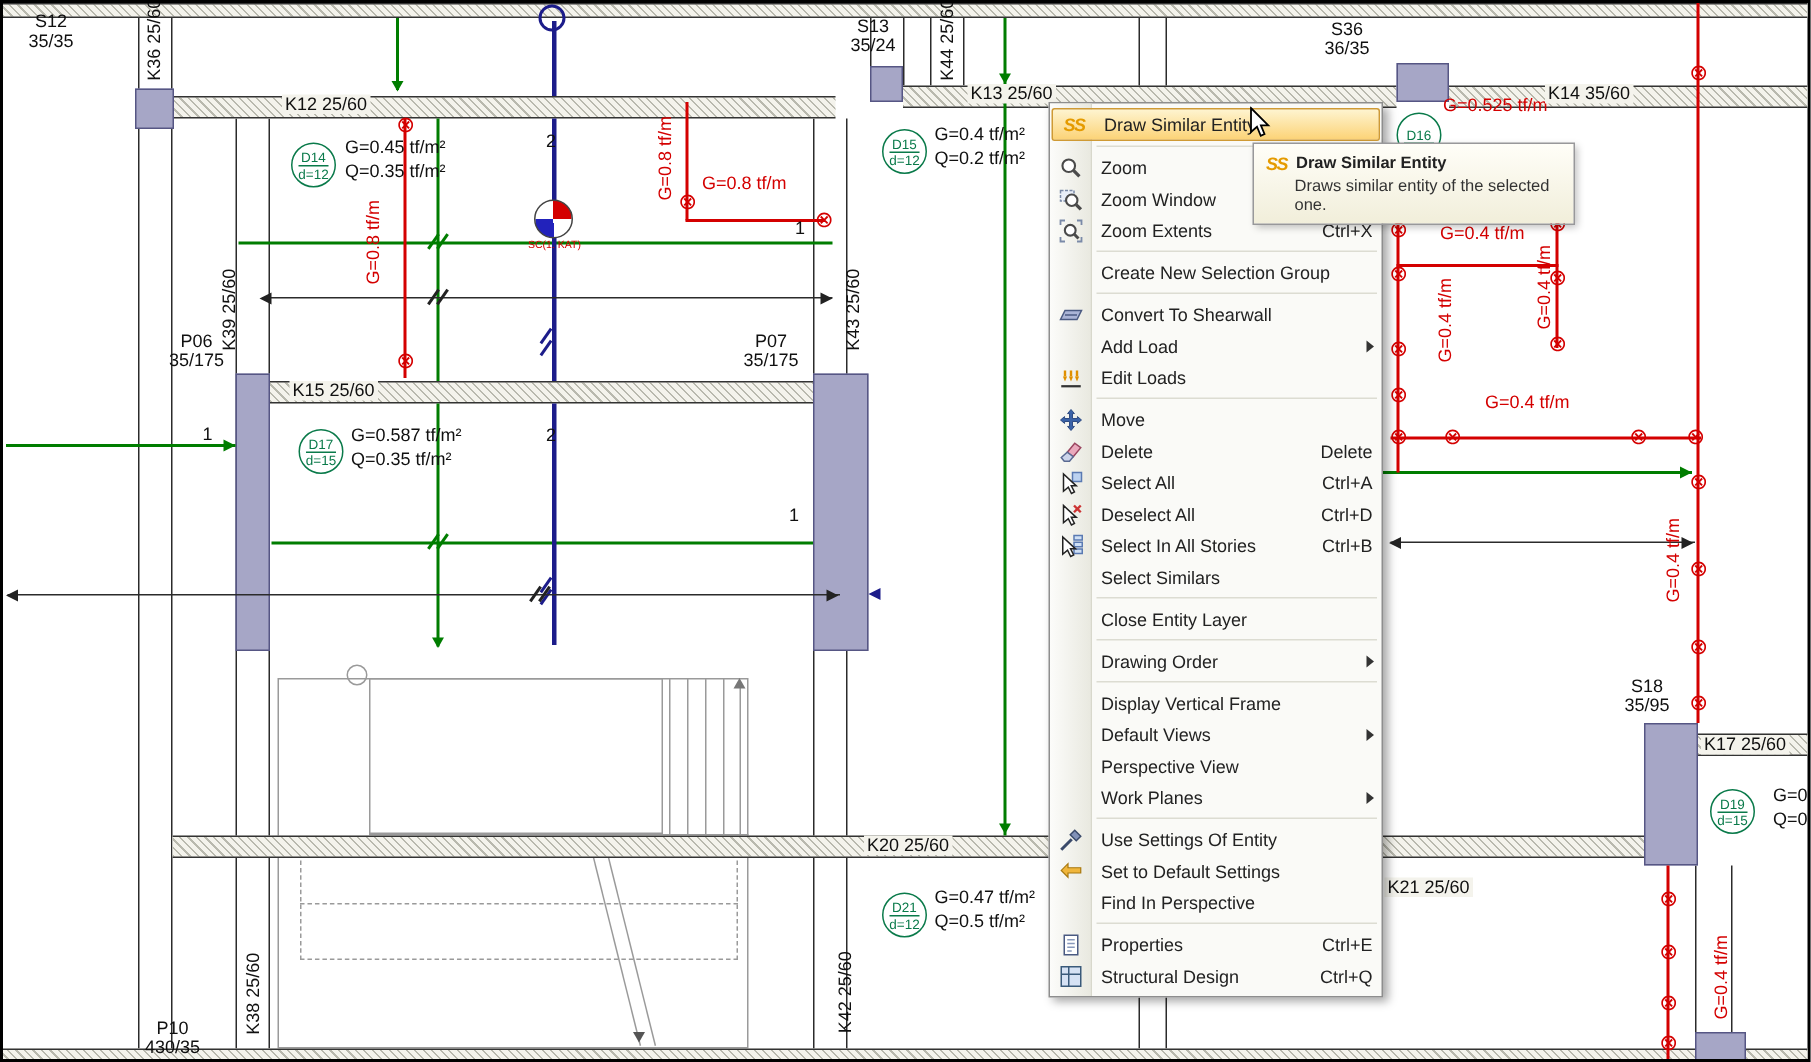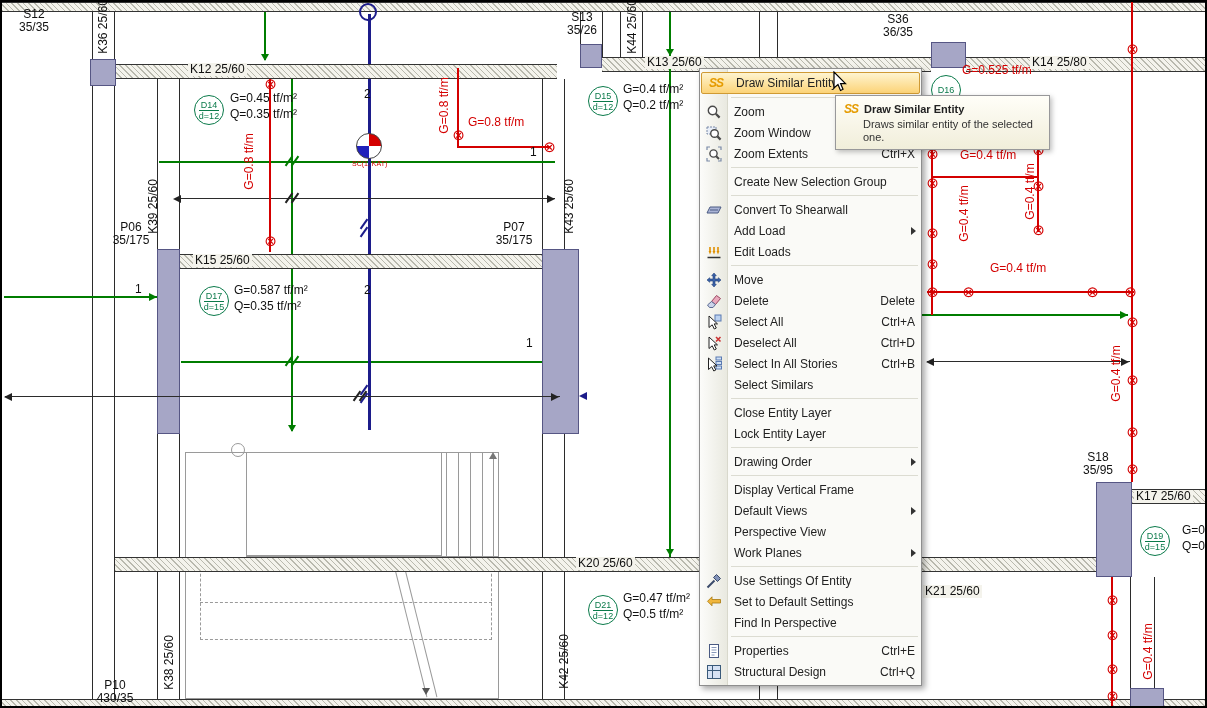--- a/index.html
+++ b/index.html
@@ -234,36 +234,36 @@
   <div class="lbl" style="left:621px;top:606px">Q=0.5 tf/m²</div>
 
   <div class="lbl" style="left:362px;top:86px">2</div>
   <div class="lbl" style="left:528px;top:144px">1</div>
   <div class="lbl" style="left:362px;top:282px">2</div>
   <div class="lbl" style="left:524px;top:335px">1</div>
   <div class="lbl" style="left:133px;top:281px">1</div>
 
   <div class="lbl onband" style="left:186px;top:61px">K12 25/60</div>
   <div class="lbl onband" style="left:643px;top:54px">K13 25/60</div>
-  <div class="lbl onband" style="left:1028px;top:54px">K14 25/80</div>
+  <div class="lbl onband" style="left:1028px;top:54px">K14 35/60</div>
   <div class="lbl onband" style="left:191px;top:252px">K15 25/60</div>
   <div class="lbl onband" style="left:1132px;top:488px">K17 25/60</div>
   <div class="lbl onband" style="left:574px;top:555px">K20 25/60</div>
   <div class="lbl onband" style="left:921px;top:583px">K21 25/60</div>
   <div class="lbl rot" style="left:66px;top:18px">K36 25/60</div>
   <div class="lbl rot" style="left:595px;top:18px">K44 25/60</div>
   <div class="lbl rot" style="left:116px;top:198px">K39 25/60</div>
   <div class="lbl rot" style="left:532px;top:198px">K43 25/60</div>
   <div class="lbl rot" style="left:132px;top:654px">K38 25/60</div>
   <div class="lbl rot" style="left:527px;top:653px">K42 25/60</div>
 
   <div class="lbl c" style="left:8px;top:6px;width:48px">S12
 35/35</div>
   <div class="lbl c" style="left:556px;top:9px;width:48px">S13
-35/26</div>
+35/24</div>
   <div class="lbl c" style="left:872px;top:11px;width:48px">S36
 36/35</div>
   <div class="lbl c" style="left:1072px;top:449px;width:48px">S18
 35/95</div>
   <div class="lbl c" style="left:103px;top:219px;width:52px">P06
 35/175</div>
   <div class="lbl c" style="left:486px;top:219px;width:52px">P07
 35/175</div>
   <div class="lbl c" style="left:85px;top:677px;width:56px">P10
 430/35</div>
@@ -390,24 +390,20 @@
       </div>
     <div class="mi">
         <span class="ic"></span>
         <span class="lab">Select Similars</span>
       </div>
     <div class="msep"></div>
     <div class="mi">
         <span class="ic"></span>
         <span class="lab">Close Entity Layer</span>
       </div>
-    <div class="mi">
-        <span class="ic"></span>
-        <span class="lab">Lock Entity Layer</span>
-      </div>
     <div class="msep"></div>
     <div class="mi">
         <span class="ic"></span>
         <span class="lab">Drawing Order</span>
         <span class="subarr"></span>
       </div>
     <div class="msep"></div>
     <div class="mi">
         <span class="ic"></span>
         <span class="lab">Display Vertical Frame</span>

